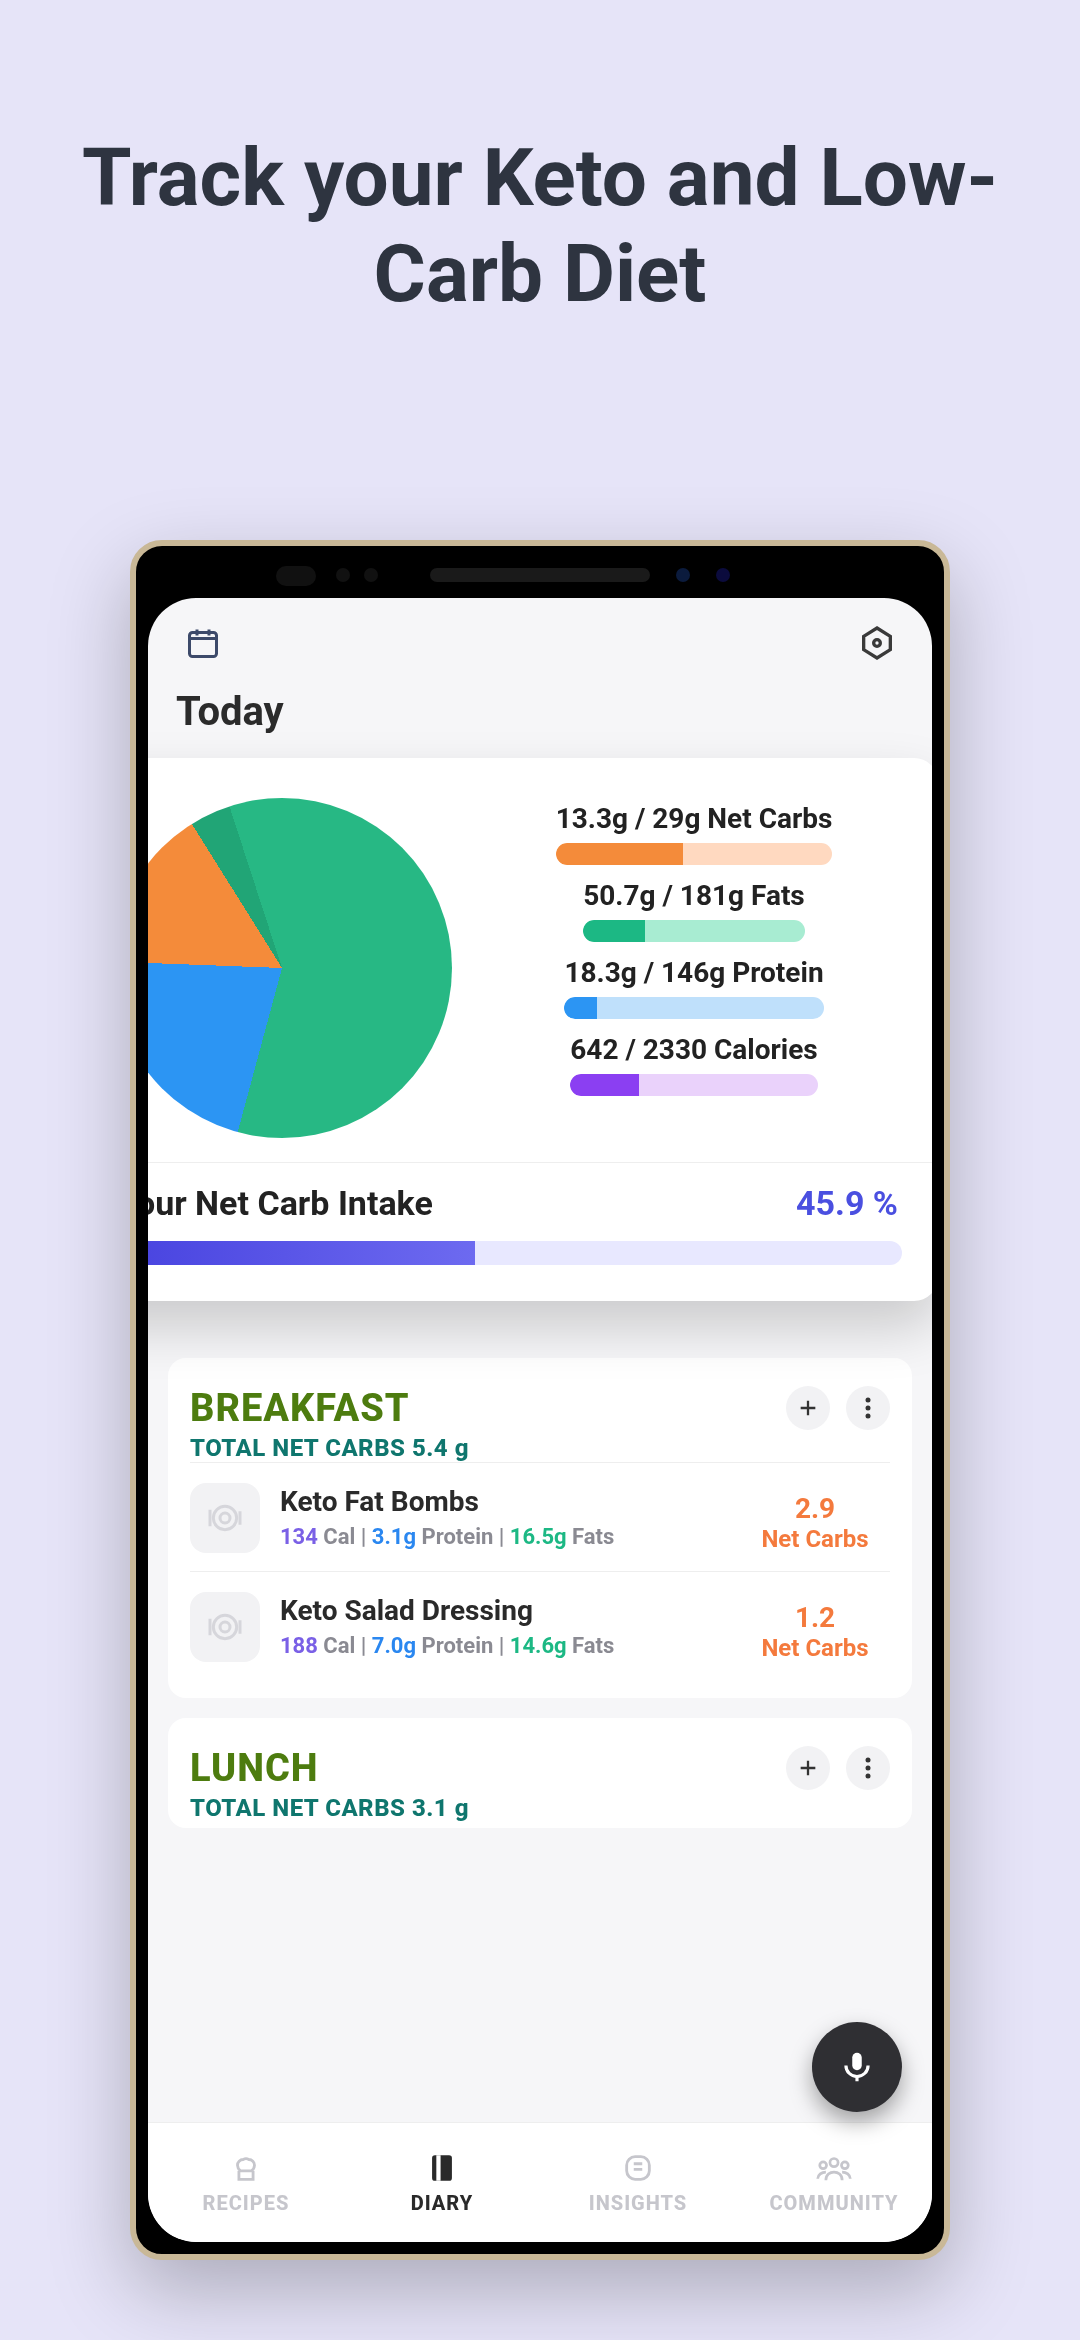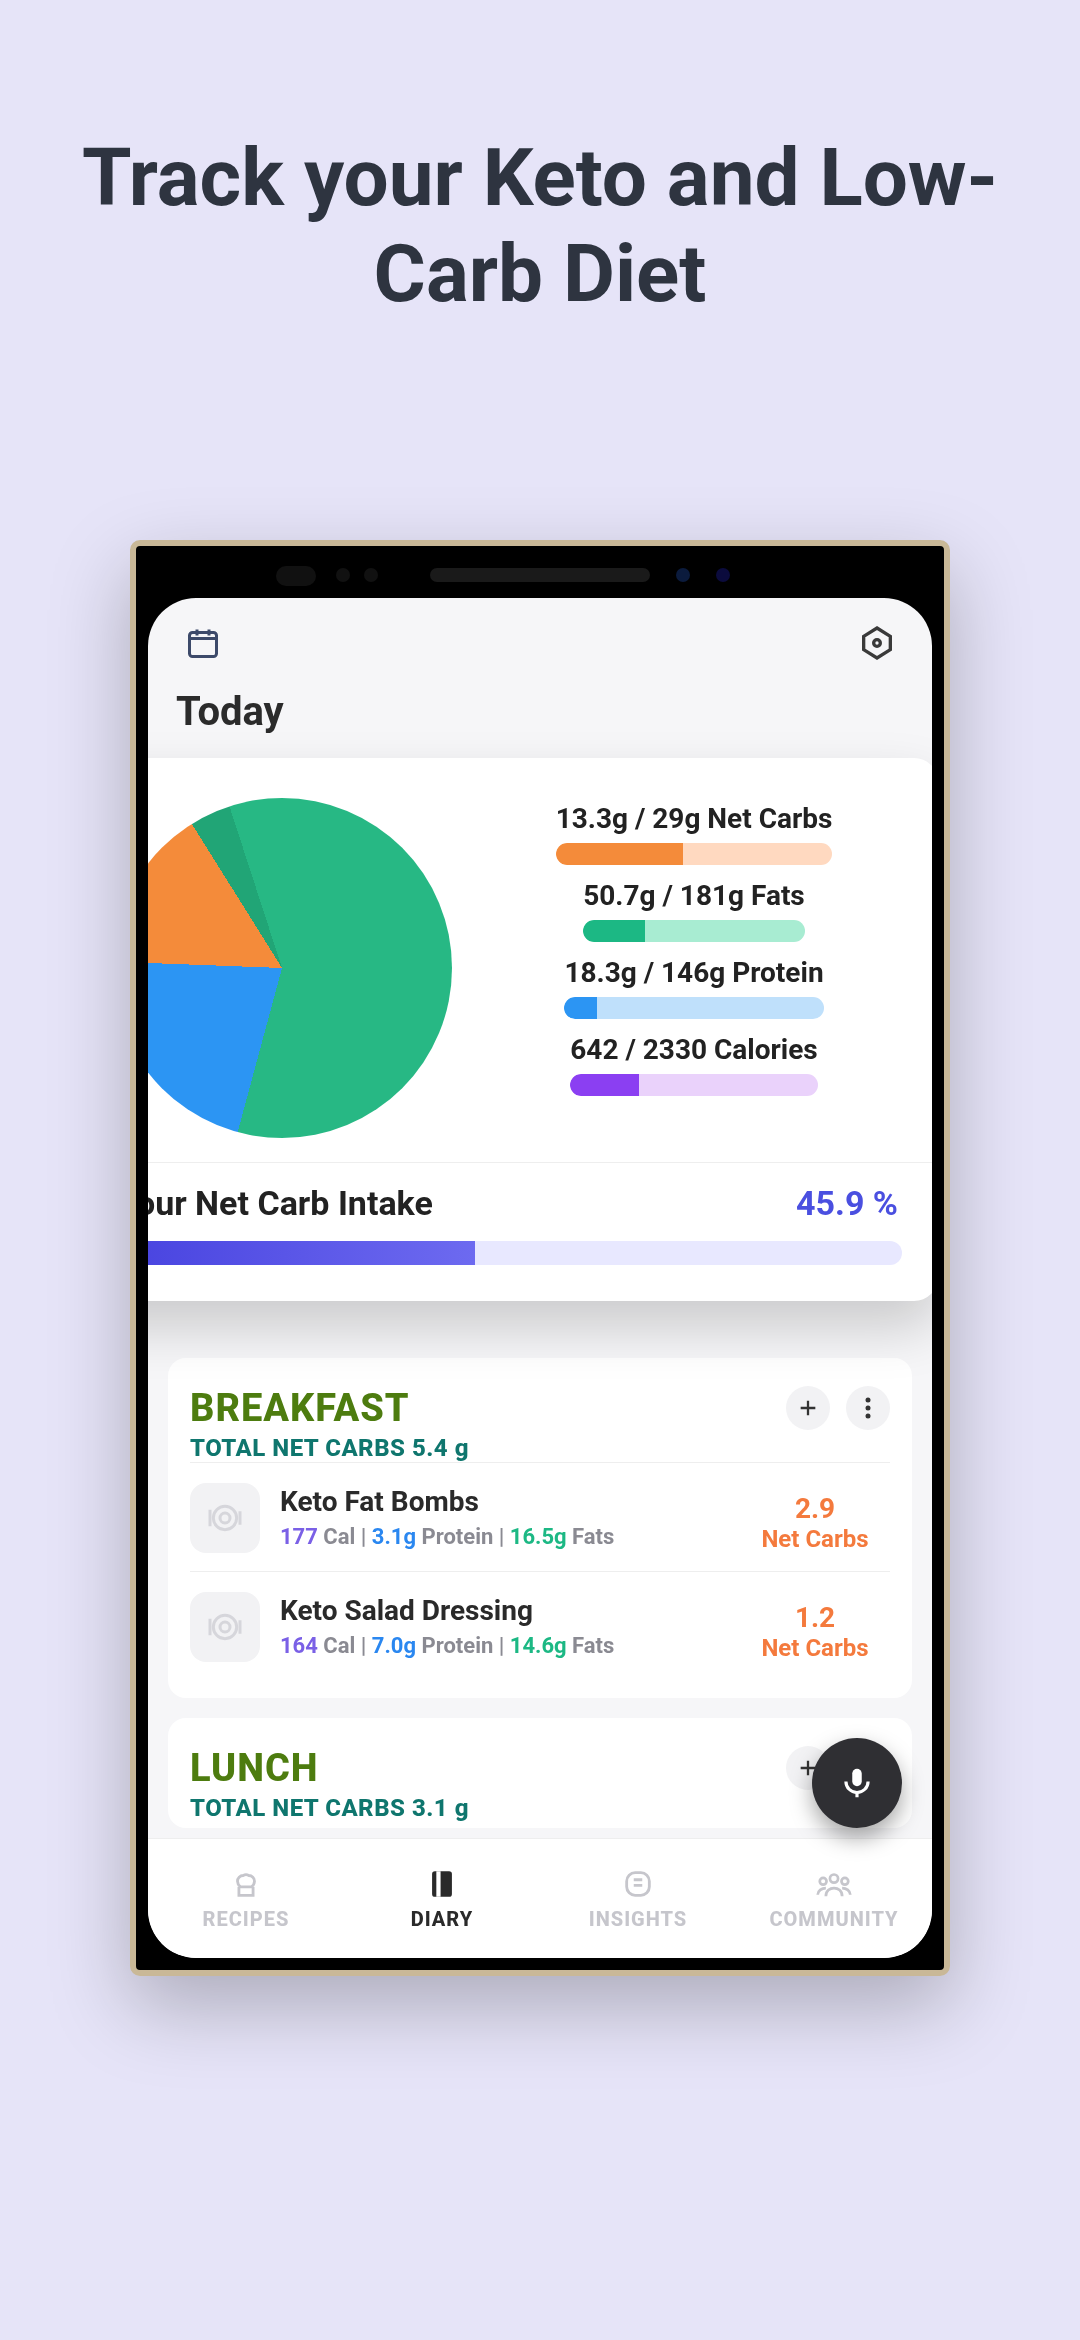--- a/index.html
+++ b/index.html
@@ -19,23 +19,23 @@
   font-weight: 700;
   color: #2e3440;
   line-height: 1.2;
 }
 
 .phone {
   position: absolute;
   left: 130px;
   top: 540px;
   width: 820px;
-  height: 1436px;
+  height: 1720px;
   background: #000;
-  border-radius: 10px;
+  border-radius: 32px;
   border: 6px solid #c9b897;
   box-shadow: 0 30px 80px rgba(0,0,0,0.25);
 }
 .phone-inner {
   position: absolute;
   left: 12px; right: 12px; top: 52px; bottom: 12px;
   background: #f6f6f8;
   border-radius: 48px;
   overflow: hidden;
 }
@@ -274,41 +274,41 @@
           <div class="food-thumb">
             <svg width="40" height="40" viewBox="0 0 24 24" fill="none" stroke="#d6d6db" stroke-width="1.8">
                 <circle cx="12" cy="12" r="7"></circle>
                 <circle cx="12" cy="12" r="3"></circle>
                 <path d="M3 7v10M21 8v8"></path>
               </svg>
           </div>
           <div class="food-main">
             <div class="food-name">Keto Fat Bombs</div>
             <div class="food-stats">
-              <span class="stat-cal"><span>177</span></span><span> Cal</span> | <span class="stat-pro"><span>3.1g</span></span><span> Protein</span> | <span class="stat-fat"><span>16.5g</span></span><span> Fats</span>
+              <span class="stat-cal"><span>134</span></span><span> Cal</span> | <span class="stat-pro"><span>3.1g</span></span><span> Protein</span> | <span class="stat-fat"><span>16.5g</span></span><span> Fats</span>
             </div>
           </div>
           <div class="food-carbs">
             <span class="val">2.9</span>
             <span class="lbl">Net Carbs</span>
           </div>
         </div>
 
         <div class="food-row">
           <div class="food-thumb">
             <svg width="40" height="40" viewBox="0 0 24 24" fill="none" stroke="#d6d6db" stroke-width="1.8">
                 <circle cx="12" cy="12" r="7"></circle>
                 <circle cx="12" cy="12" r="3"></circle>
                 <path d="M3 7v10M21 8v8"></path>
               </svg>
           </div>
           <div class="food-main">
             <div class="food-name">Keto Salad Dressing</div>
             <div class="food-stats">
-              <span class="stat-cal"><span>164</span></span><span> Cal</span> | <span class="stat-pro"><span>7.0g</span></span><span> Protein</span> | <span class="stat-fat"><span>14.6g</span></span><span> Fats</span>
+              <span class="stat-cal"><span>188</span></span><span> Cal</span> | <span class="stat-pro"><span>7.0g</span></span><span> Protein</span> | <span class="stat-fat"><span>14.6g</span></span><span> Fats</span>
             </div>
           </div>
           <div class="food-carbs">
             <span class="val">1.2</span>
             <span class="lbl">Net Carbs</span>
           </div>
         </div>
       </div>
 
       <div class="meal-card" style="padding-bottom:6px">

